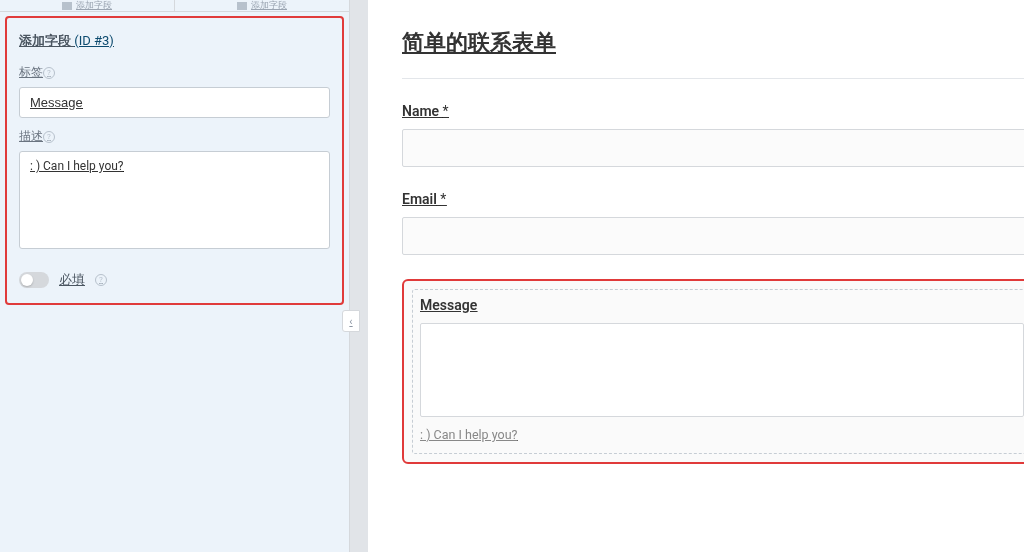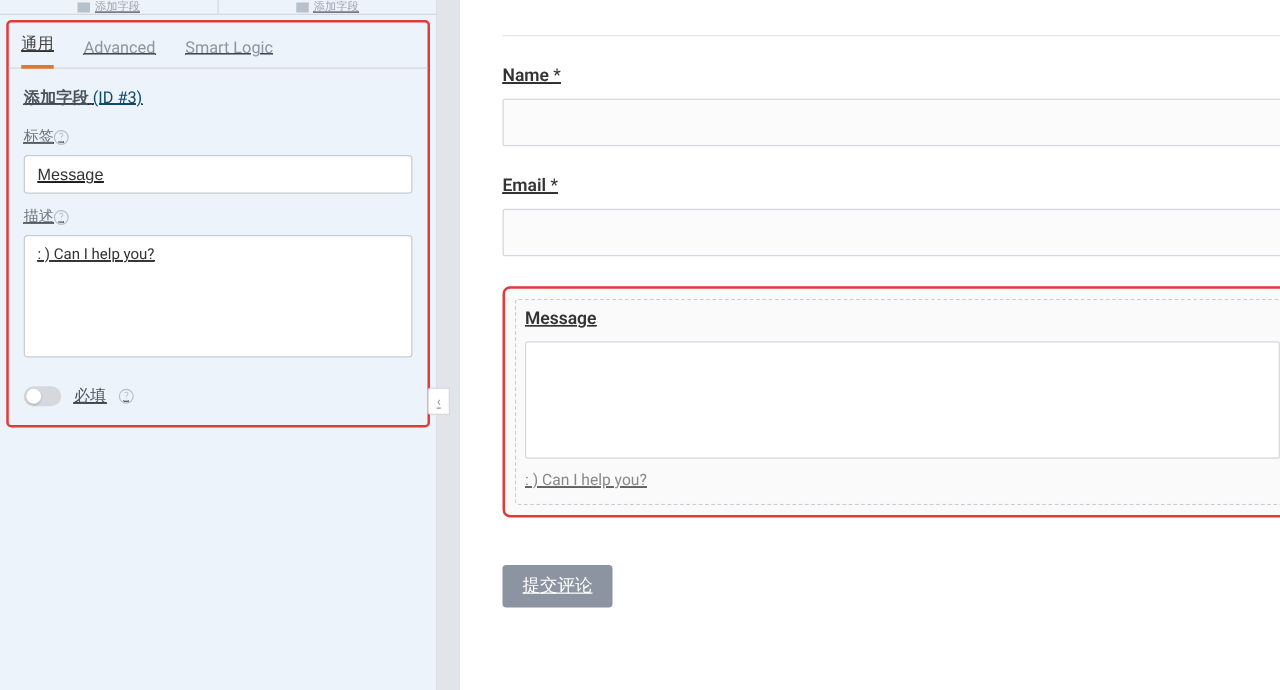--- a/index.html
+++ b/index.html
@@ -225,25 +225,20 @@
         <span class="mini-icon"></span>
         <span>添加字段</span>
       </div>
       <div class="t">
         <span class="mini-icon"></span>
         <span>添加字段</span>
       </div>
     </div>
 
     <div class="highlight-box">
-      <div class="sub-tabs">
-        <div class="sub-tab active">通用</div>
-        <div class="sub-tab">Advanced</div>
-        <div class="sub-tab">Smart Logic</div>
-      </div>
 
       <div class="sec-title">
         <span class="b">添加字段</span>
         <span class="id">(ID #3)</span>
       </div>
 
       <div class="field-label">
         <span>标签</span>
         <span class="help-icon">?</span>
       </div>
@@ -263,20 +258,21 @@
         <span class="help-icon">?</span>
       </div>
     </div>
 
     <div class="collapse-handle">‹</div>
   </div>
 
   <div class="right">
     <div class="preview-sheet">
 
+      <div class="form-title">简单的联系表单</div>
       <hr class="form-hr">
 
       <div class="form-block preview-field">
         <div class="fld-label">
           <span>Name</span>
           <span class="star">*</span>
         </div>
         <div class="fld-input"></div>
       </div>
 
@@ -287,17 +283,16 @@
         </div>
         <div class="fld-input"></div>
       </div>
 
       <div class="form-block selected-block">
         <div class="fld-label">Message</div>
         <div class="fld-textarea"></div>
         <div class="fld-help">: ) Can I help you?</div>
       </div>
 
-      <button class="submit-btn">提交评论</button>
 
     </div>
   </div>
 </div>
 
 </body></html>

